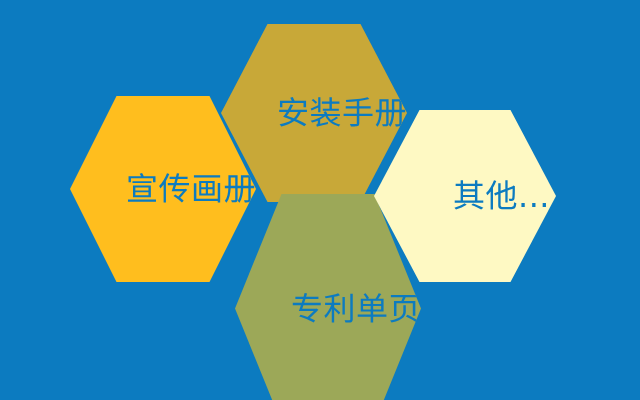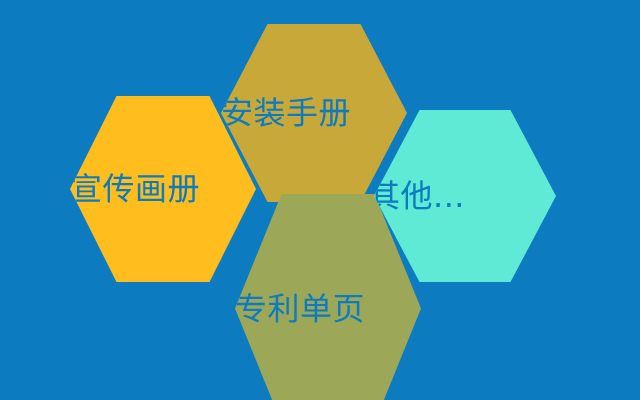--- a/index.html
+++ b/index.html
@@ -25,21 +25,21 @@
 
   .hex-cluster {
     position: absolute;
     inset: 0;
   }
 
   .hex {
     position: absolute;
     display: flex;
     align-items: center;
-    justify-content: flex-start;
+    justify-content: flex-end;
     -webkit-clip-path: polygon(25% 0%, 75% 0%, 100% 50%, 75% 100%, 25% 100%, 0% 50%);
     clip-path: polygon(25% 0%, 75% 0%, 100% 50%, 75% 100%, 25% 100%, 0% 50%);
     box-sizing: border-box;
   }
 
   .hex-label {
     font-size: 32px;
     line-height: 1;
     color: #0c7bc0;
     letter-spacing: 0.5px;
@@ -71,21 +71,21 @@
     width: 186px;
     height: 229px;
     background: #9ca858;
   }
 
   .hex--other {
     left: 374px;
     top: 110px;
     width: 182px;
     height: 172px;
-    background: #5eead4;
+    background: #fef9c3;
   }
 
   .hex--other .hex-label {
     transform: translateX(-6px);
   }
 </style>
 </head>
 <body>
 
 <div id="stage">

